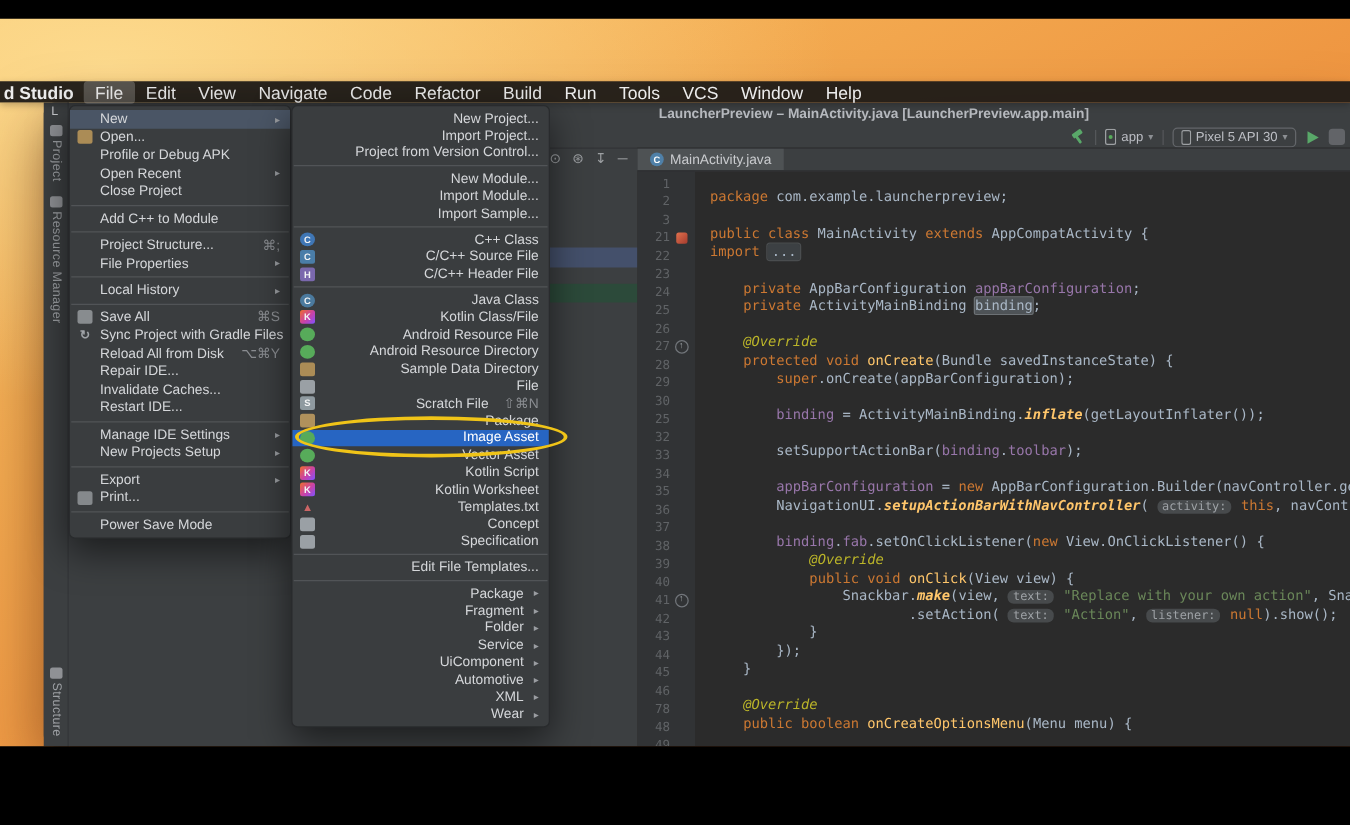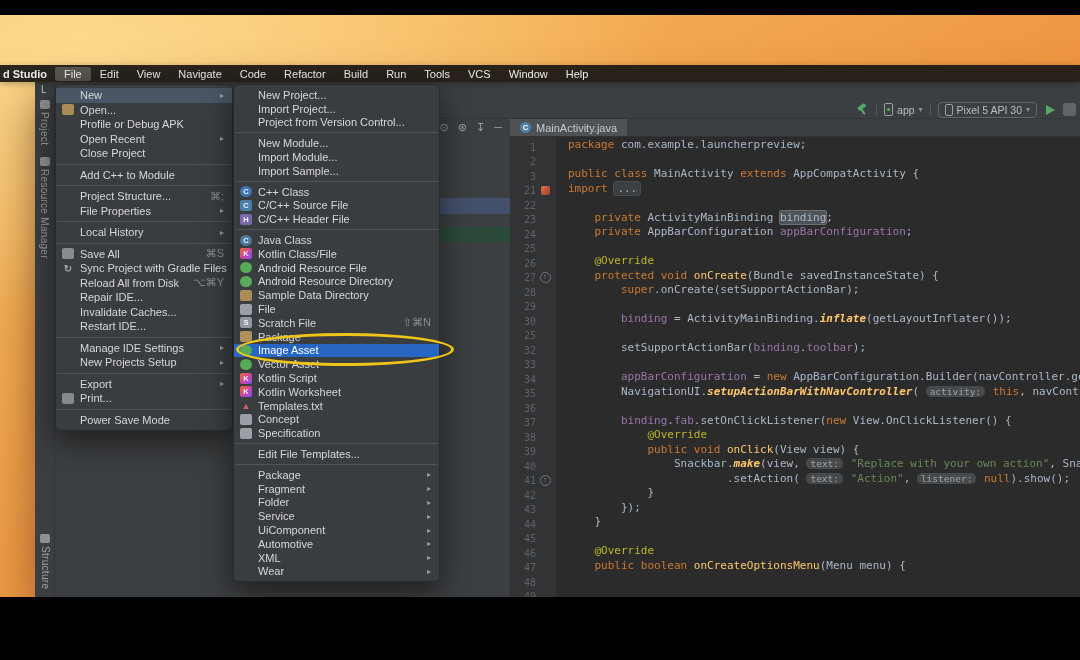--- a/index.html
+++ b/index.html
@@ -17,21 +17,21 @@
       radial-gradient(120% 90% at 8% 8%, rgba(253,221,146,.9) 0%, rgba(253,221,146,0) 45%),
       linear-gradient(150deg,#f8c46a 0%,#f3aa50 30%,#ee9440 55%,#e87e34 78%,#e06c2c 100%);
   }
   .bar { left:0; width:1080px; background:#000; z-index:100; position:absolute; }
   .bar.top { top:0; height:15px; }
   .bar.bottom { top:597px; height:63px; }
 
   
   .menubar { left:0; top:65px; width:1080px; height:17px; z-index:10;
     background:rgba(30,26,23,.95); display:flex; align-items:center;
-    color:#ececec; font-size:11px; box-shadow:0 2px 6px rgba(0,0,0,.25); }
+    color:#ececec; font-size:14px; box-shadow:0 2px 6px rgba(0,0,0,.25); }
   .mb-app { font-weight:bold; padding:0 8px 0 3px; white-space:nowrap; }
   .mb-item { padding:1px 9px; border-radius:3px; white-space:nowrap; }
   .mb-item.active { background:rgba(255,255,255,.22); }
 
   
   .window { left:35px; top:82px; width:1045px; height:515px; z-index:5;
     background:#3c3f41; border-radius:9px 0 0 9px;
     box-shadow:0 18px 50px rgba(70,20,0,.5); }
   .titlebar-title { position:absolute; left:492px; top:3px; font-size:11px;
     font-weight:bold; color:#b6b9be; white-space:nowrap; }
@@ -79,42 +79,42 @@
   .gutter { width:46px; background:#313335; padding-top:3px; flex:none;
     display:flex; flex-direction:column; }
   .gutter-line { height:14.5px; display:flex; align-items:center; }
   .gl-num { color:#606366; font:10px "DejaVu Sans Mono", monospace;
     width:26px; text-align:right; }
   .gl-icon { width:18px; height:14.5px; display:flex; align-items:center; justify-content:center; }
   .gl-icon.override::before { content:"↑"; width:9px; height:9px; border:1px solid #71757a;
     border-radius:50%; color:#a1a6aa; font-size:7px; line-height:8px; text-align:center; display:block; }
   .gl-icon.class::before { content:""; width:9px; height:9px; border-radius:2px;
     background:linear-gradient(135deg,#e2714d,#a33b2e); display:block; }
-  .code { flex:1; overflow:hidden; padding-top:1px; }
+  .code { flex:1; overflow:hidden; padding-top:14px; }
   .code-line { height:14.5px; white-space:pre; padding-left:12px;
     font:11px/14.5px "DejaVu Sans Mono", monospace; color:#a9b7c6; }
   .tk-k { color:#cc7832; }
   .tk-d { color:#a9b7c6; }
-  .tk-a { color:#bbb529; }
+  .tk-a { color:#bbb529;font-style:italic; }
   .tk-s { color:#6a8759; }
   .tk-m { color:#ffc66b; }
   .tk-mi { color:#ffc66b; font-style:italic;font-weight:bold; }
   .tk-f { color:#9876aa; }
   .tk-h { background:#474a4c; color:#9ea2a6; border-radius:5px; padding:0 4px;
     font-size:9.5px; margin-right:1px; }
   .tk-fo { background:#3c4043; color:#a9b7c6; border-radius:2px; padding:0 3px;
     outline:1px solid #4a4d4f; }
   .tk-hl { background:#4e5357; color:#a9b7c6; outline:1px solid #6c7175; border-radius:1px; }
 
   
   .menu { position:absolute; background:#3a3d3f; border:1px solid #292b2d;
     border-radius:5px; box-shadow:0 10px 30px rgba(0,0,0,.55);
     padding:3px 0; font-size:11px; color:#d5d7da; }
   .file-menu { left:55px; top:84px; width:178px; z-index:20; }
-  .new-submenu { left:233px; top:84px; width:207px; z-index:21; }
+  .new-submenu { left:233px; top:84px; width:207px; z-index:21;text-align:right; }
   .menu-item { display:flex; align-items:center; padding:0 8px 0 6px; }
   .file-menu .menu-item { height:14.5px; }
   .new-submenu .menu-item { height:13.8px; }
   .menu-item.hl { background:#4a5565; }
   .menu-item.sel { background:#2765c2; color:#fff; }
   .menu-sep { height:1px; background:#515457; margin:3px 1px; }
   .mi-icon { width:12px; height:11px; margin-right:6px; flex:none; border-radius:2px;
     display:flex; align-items:center; justify-content:center;
     font-size:7.5px; font-weight:bold; color:#f2f3f4; }
   .mi-label { flex:1; white-space:nowrap; }
@@ -157,20 +157,21 @@
       <span class="mb-item">Build</span>
       <span class="mb-item">Run</span>
       <span class="mb-item">Tools</span>
       <span class="mb-item">VCS</span>
       <span class="mb-item">Window</span>
       <span class="mb-item">Help</span>
     </span>
 </div>
 
 <div class="window abs">
+  <div class="titlebar-title">LauncherPreview – MainActivity.java [LauncherPreview.app.main]</div>
 
   <div class="run-toolbar">
     <span class="rtb-icon">
       <svg width="13" height="13" viewBox="0 0 13 13">
         <rect x="1.5" y="2" width="8.5" height="4" rx="1" fill="#59a869" transform="rotate(-35 5.7 4)"></rect>
         <rect x="5.7" y="5" width="2.2" height="7.2" rx="1" fill="#59a869" transform="rotate(-35 6.8 8.6)"></rect>
       </svg>
     </span>
     <span class="rtb-sep"></span>
     <span class="rtb-combo plain">
@@ -343,44 +344,44 @@
           </div>
           <div class="gutter-line">
             <span class="gl-num">45</span>
             <span class="gl-icon"></span>
           </div>
           <div class="gutter-line">
             <span class="gl-num">46</span>
             <span class="gl-icon"></span>
           </div>
           <div class="gutter-line">
-            <span class="gl-num">47</span>
+            <span class="gl-num">78</span>
             <span class="gl-icon"></span>
           </div>
           <div class="gutter-line">
             <span class="gl-num">48</span>
             <span class="gl-icon"></span>
           </div>
           <div class="gutter-line">
             <span class="gl-num">49</span>
             <span class="gl-icon"></span>
           </div>
         </div>
       <div class="code">
           <div class="code-line"><span class="tk-k">package</span><span class="tk-d"> com.example.launcherpreview;</span></div>
           <div class="code-line"></div>
           <div class="code-line"><span class="tk-k">public class </span><span class="tk-d">MainActivity </span><span class="tk-k">extends </span><span class="tk-d">AppCompatActivity {</span></div>
           <div class="code-line"><span class="tk-k">import</span><span class="tk-d"> </span><span class="tk-fo">...</span></div>
           <div class="code-line"></div>
+          <div class="code-line"><span class="tk-d">    </span><span class="tk-k">private</span><span class="tk-d"> AppBarConfiguration </span><span class="tk-f">appBarConfiguration</span><span class="tk-d">;</span></div>
           <div class="code-line"><span class="tk-d">    </span><span class="tk-k">private</span><span class="tk-d"> ActivityMainBinding </span><span class="tk-hl">binding</span><span class="tk-d">;</span></div>
-          <div class="code-line"><span class="tk-d">    </span><span class="tk-k">private</span><span class="tk-d"> AppBarConfiguration </span><span class="tk-f">appBarConfiguration</span><span class="tk-d">;</span></div>
           <div class="code-line"></div>
           <div class="code-line"><span class="tk-d">    </span><span class="tk-a">@Override</span></div>
           <div class="code-line"><span class="tk-d">    </span><span class="tk-k">protected void </span><span class="tk-m">onCreate</span><span class="tk-d">(Bundle savedInstanceState) {</span></div>
-          <div class="code-line"><span class="tk-d">        </span><span class="tk-k">super</span><span class="tk-d">.onCreate(setSupportActionBar);</span></div>
+          <div class="code-line"><span class="tk-d">        </span><span class="tk-k">super</span><span class="tk-d">.onCreate(appBarConfiguration);</span></div>
           <div class="code-line"></div>
           <div class="code-line"><span class="tk-d">        </span><span class="tk-f">binding</span><span class="tk-d"> = ActivityMainBinding.</span><span class="tk-mi">inflate</span><span class="tk-d">(getLayoutInflater());</span></div>
           <div class="code-line"></div>
           <div class="code-line"><span class="tk-d">        setSupportActionBar(</span><span class="tk-f">binding</span><span class="tk-d">.</span><span class="tk-f">toolbar</span><span class="tk-d">);</span></div>
           <div class="code-line"></div>
           <div class="code-line"><span class="tk-d">        </span><span class="tk-f">appBarConfiguration</span><span class="tk-d"> = </span><span class="tk-k">new</span><span class="tk-d"> AppBarConfiguration.Builder(navController.getGraph()).build()</span></div>
           <div class="code-line"><span class="tk-d">        NavigationUI.</span><span class="tk-mi">setupActionBarWithNavController</span><span class="tk-d">( </span><span class="tk-h">activity:</span><span class="tk-d"> </span><span class="tk-k">this</span><span class="tk-d">, navController, appBarConfigu</span></div>
           <div class="code-line"></div>
           <div class="code-line"><span class="tk-d">        </span><span class="tk-f">binding</span><span class="tk-d">.</span><span class="tk-f">fab</span><span class="tk-d">.setOnClickListener(</span><span class="tk-k">new</span><span class="tk-d"> View.OnClickListener() {</span></div>
           <div class="code-line"><span class="tk-d">            </span><span class="tk-a">@Override</span></div>

